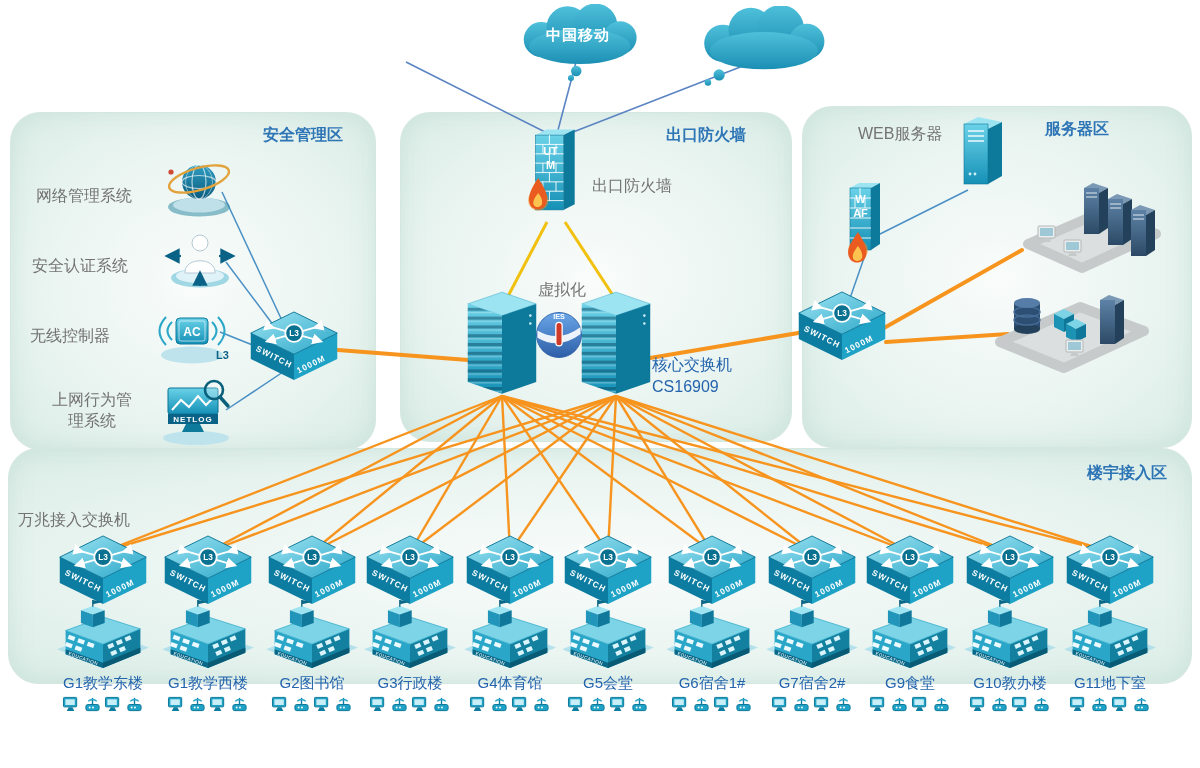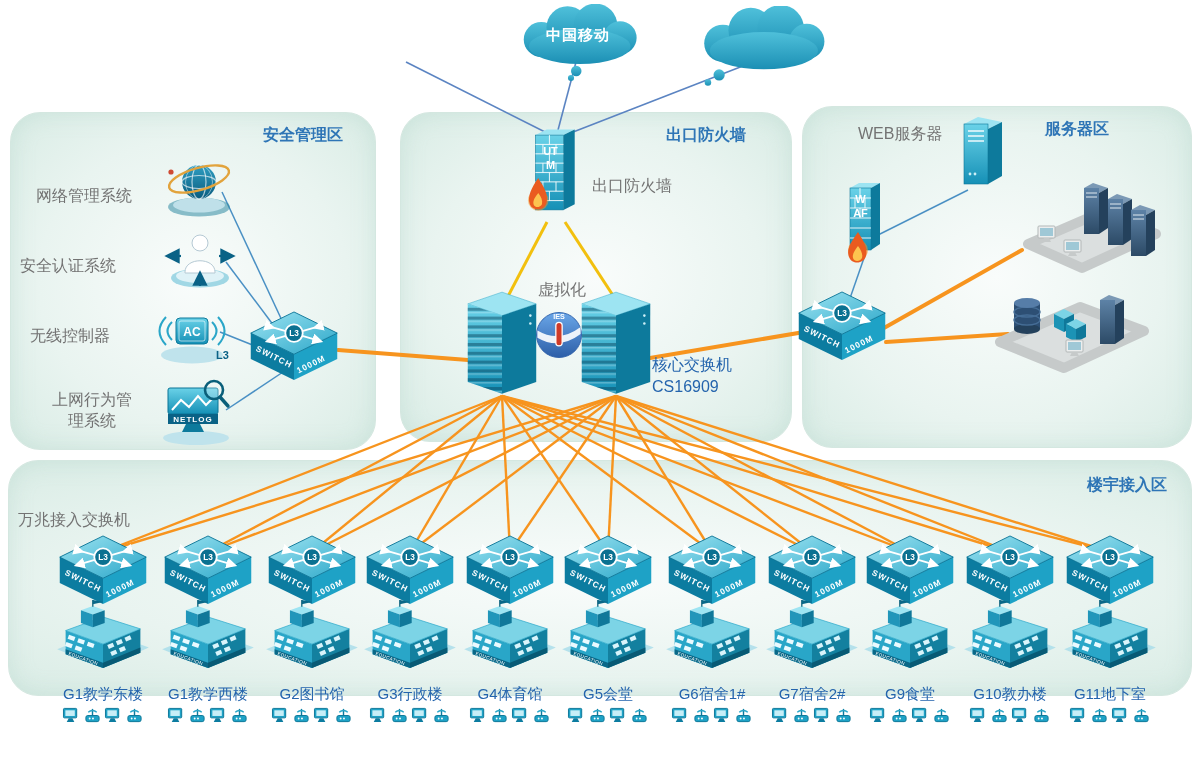--- a/index.html
+++ b/index.html
@@ -14,21 +14,21 @@
   .lbl{position:absolute;z-index:2;color:#737373;font-size:16px;font-weight:500;white-space:nowrap}
   .lbl.wrap{white-space:normal;text-align:center;line-height:1.3}
   .cloud{position:absolute;z-index:2}
   .cloud-label{position:absolute;left:0;top:0;width:100%;height:78%;display:flex;align-items:center;justify-content:center;
                color:#fff;font-weight:bold;font-size:15px;letter-spacing:1px}
   .vtext{position:absolute;color:#fff;font-weight:bold;font-size:11px;width:15px;line-height:1.3;
          word-break:break-all;text-align:center;z-index:3}
   .switch-slot{display:block}
   .access-col{position:absolute;top:534px;width:104px;display:flex;flex-direction:column;align-items:center;z-index:2}
   .access-col .sw-wrap{display:block;height:66px}
-  .collabel{color:#2464ad;font-size:15px;font-weight:500;white-space:nowrap;margin-top:12px}
+  .collabel{color:#2464ad;font-size:15px;font-weight:500;white-space:nowrap;margin-top:1px}
   .coldev{display:flex;gap:2px;margin-top:3px}
   .core-name{position:absolute;z-index:2;color:#2464ad;font-size:16px;font-weight:500;width:130px;line-height:1.35}
 </style>
 </head>
 <body>
 
 <svg width="0" height="0" style="position:absolute" aria-hidden="true">
   <defs>
     <linearGradient id="gTeal" x1="0" y1="0" x2="0" y2="1">
         <stop offset="0" stop-color="#6ad2e8"></stop>
@@ -71,21 +71,21 @@
 
   <div class="zone" style="left:10px;top:112px;width:366px;height:338px">
     <div class="zone-title" style="top:12px;right:32px">安全管理区</div>
   </div>
   <div class="zone" style="left:400px;top:112px;width:392px;height:330px">
     <div class="zone-title" style="top:12px;right:45px">出口防火墙</div>
   </div>
   <div class="zone" style="left:802px;top:106px;width:390px;height:342px">
     <div class="zone-title" style="top:12px;right:82px">服务器区</div>
   </div>
-  <div class="zone" style="left:8px;top:460px;width:1184px;height:236px">
+  <div class="zone" style="left:8px;top:448px;width:1184px;height:236px">
     <div class="zone-title" style="top:14px;right:24px">楼宇接入区</div>
   </div>
 
   <svg id="lines" width="1200" height="768">
     <g id="fan" stroke="#f7941e" stroke-width="2.4">
         <line x1="502" y1="396" x2="103" y2="552"></line>
         <line x1="616" y1="396" x2="103" y2="552"></line>
         <line x1="502" y1="396" x2="208" y2="552"></line>
         <line x1="616" y1="396" x2="208" y2="552"></line>
         <line x1="502" y1="396" x2="312" y2="552"></line>
@@ -154,21 +154,21 @@
           <circle cx="100" cy="24" r="25"></circle>
           <circle cx="128" cy="38" r="19"></circle>
         <ellipse cx="82" cy="48" rx="58" ry="20"></ellipse>
         <circle cx="34" cy="74" r="6"></circle>
           <circle cx="22" cy="82" r="3.5"></circle>
       </g>
     </svg>
   </div>
 
   <div class="lbl" style="left:36px;top:186px">网络管理系统</div>
-  <div class="lbl" style="left:20px;top:256px">安全认证系统</div>
+  <div class="lbl" style="left:32px;top:256px">安全认证系统</div>
   <div class="lbl" style="left:30px;top:326px">无线控制器</div>
   <div class="lbl wrap" style="left:50px;top:390px;width:84px;white-space:normal">上网行为管理系统</div>
 
   <div class="node" style="left:156px;top:152px">
     <svg width="86" height="68" viewBox="0 0 86 68">
       <ellipse cx="43" cy="55" rx="31" ry="9.5" fill="#2f8ba3" opacity=".55"></ellipse>
       <ellipse cx="43" cy="53" rx="26" ry="7.5" fill="#bfe0e9"></ellipse>
       <circle cx="43" cy="30" r="17" fill="url(#gGlobe)"></circle>
       <ellipse cx="43" cy="30" rx="7" ry="17" fill="none" stroke="rgba(255,255,255,.65)" stroke-width="1.2"></ellipse>
       <ellipse cx="43" cy="30" rx="13.5" ry="17" fill="none" stroke="rgba(255,255,255,.45)" stroke-width="1"></ellipse>

